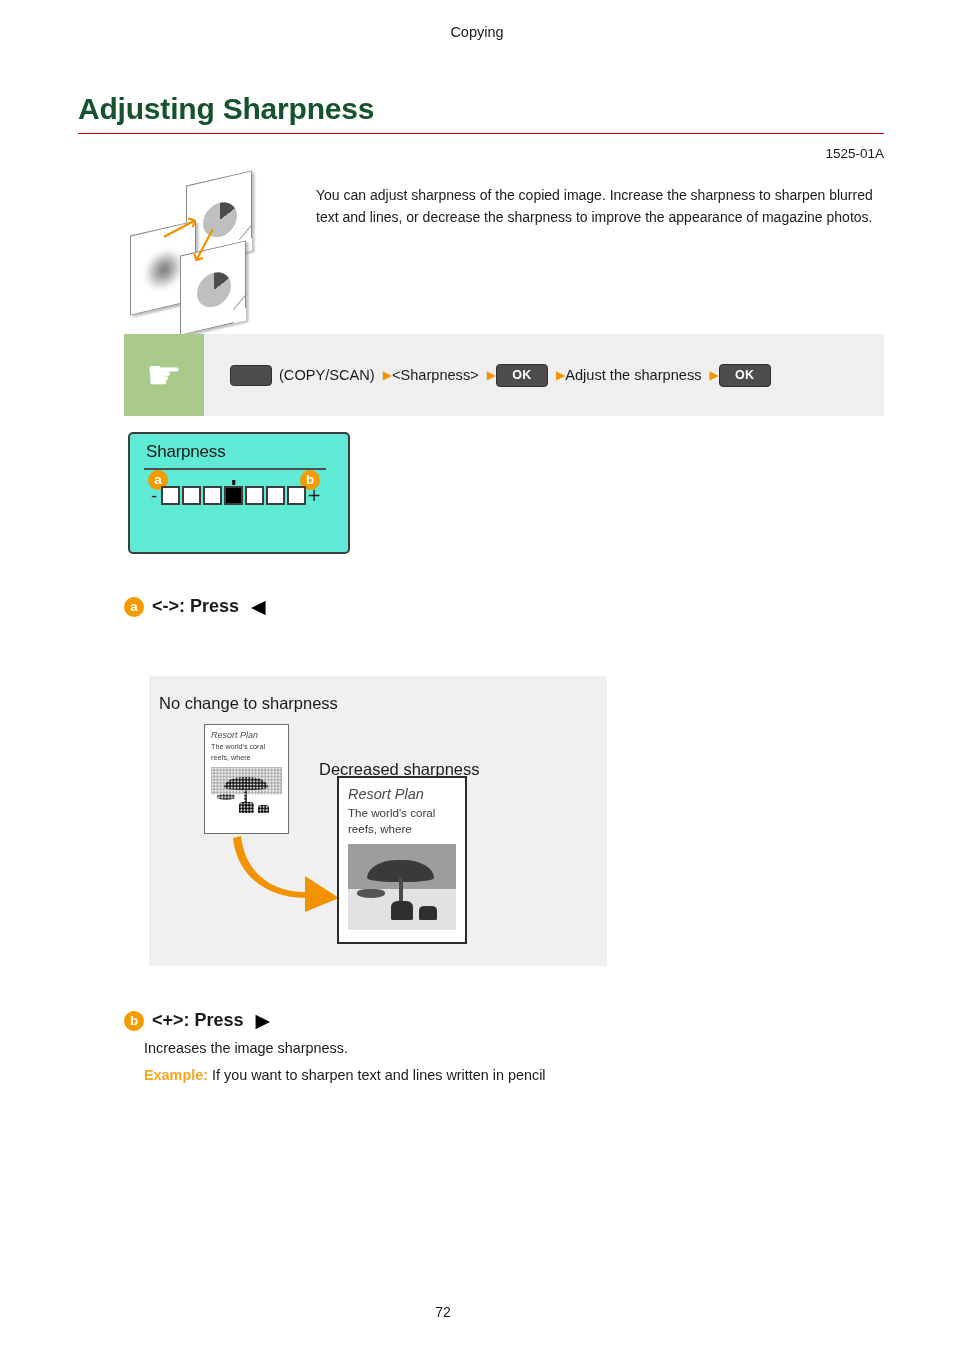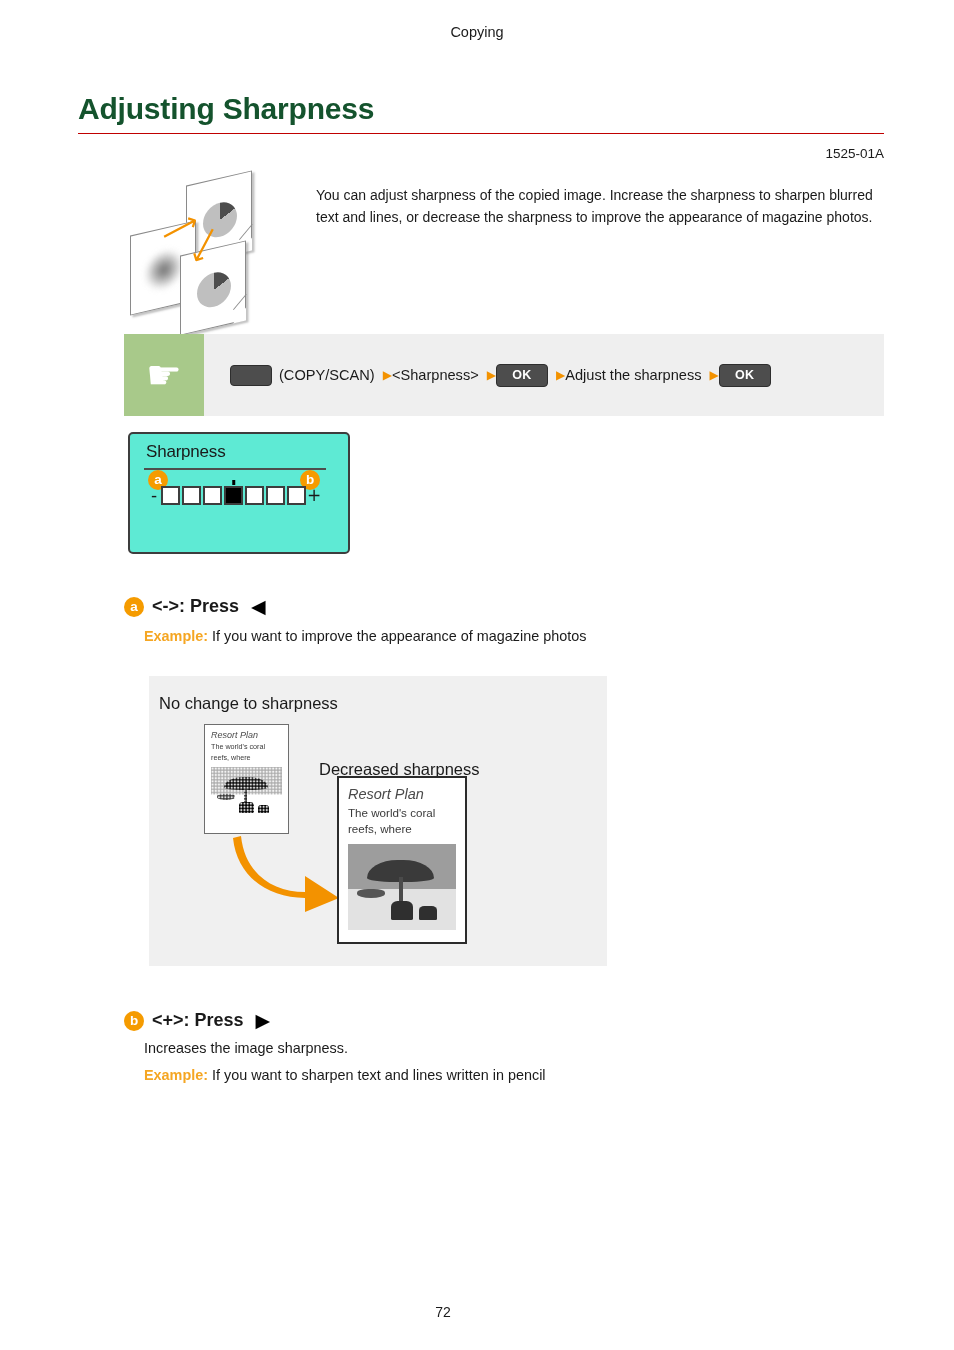--- a/index.html
+++ b/index.html
@@ -531,23 +531,20 @@
     <span class="scale-sign">+</span>
   </div>
 </div>
 
 <div class="option option-a">
   <div class="option-head">
     <span class="badge">a</span>
     <span>&lt;-&gt;: Press</span>
     <span class="dir-arrow">◀</span>
   </div>
-  <div class="option-example">
-    <span class="example-label">Example:</span><span>If you want to improve the appearance of magazine photos</span>
-  </div>
 </div>
 
 <div class="example-figure">
   <div class="fig-caption cap-before">No change to sharpness</div>
   <div class="fig-caption cap-after">Decreased sharpness</div>
 
   <div class="doc-card doc-small">
     <div class="doc-title">Resort Plan</div>
     <div class="doc-body">The world's coral</div>
     <div class="doc-body">reefs, where</div>

